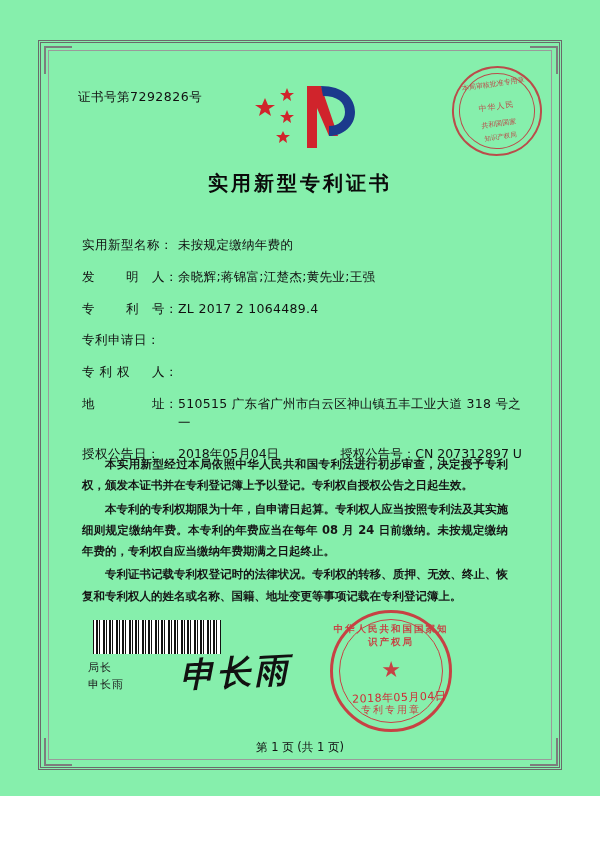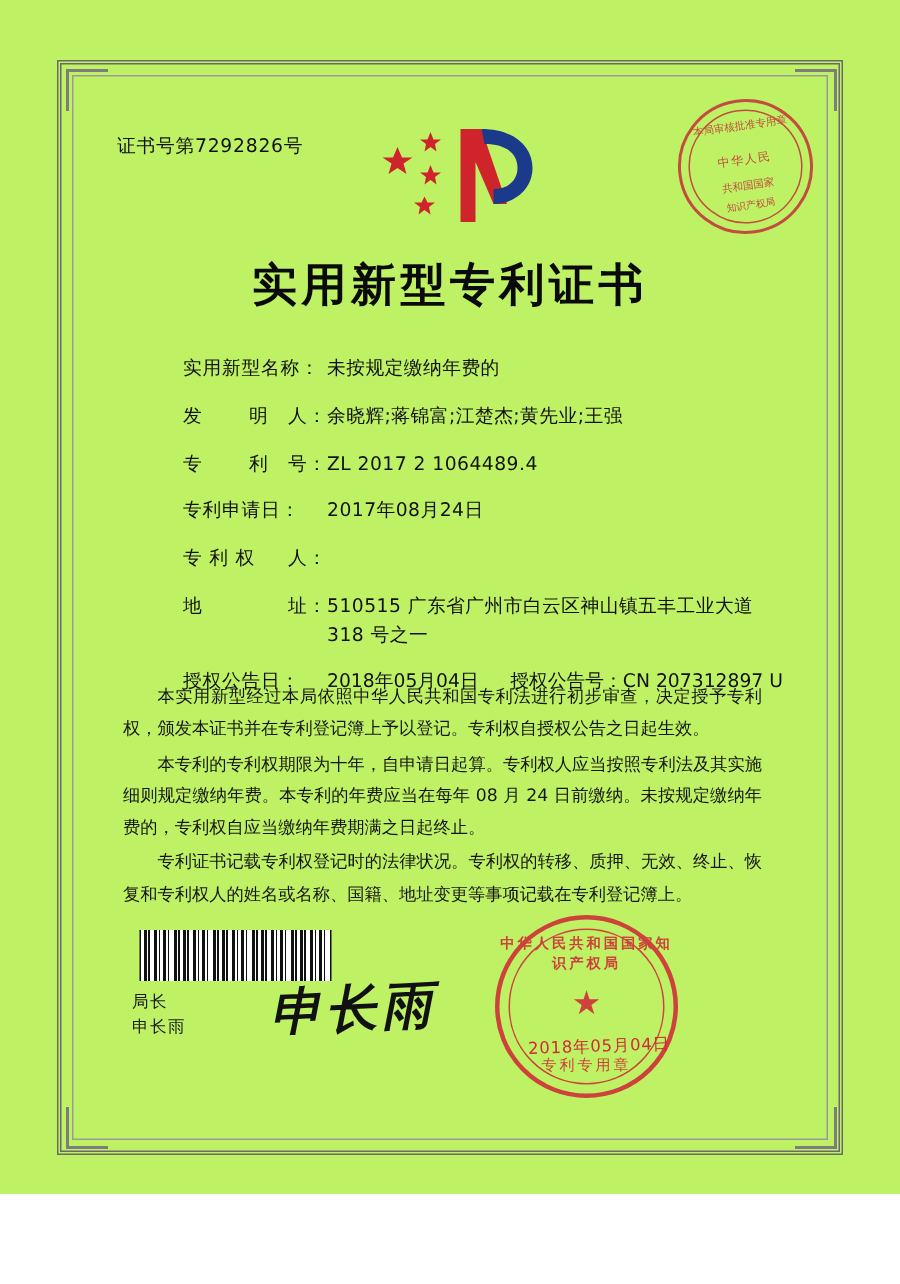--- a/index.html
+++ b/index.html
@@ -13,21 +13,21 @@
     font-family: "DejaVu Sans", "Liberation Sans", sans-serif;
     color: #1a1a1a;
     position: relative;
     overflow: hidden;
   }
   .page {
     position: absolute;
     left: 0; top: 0;
     width: 600px;
     height: 856px;
-    background: #bef264;
+    background: #86efac;
   }
   
   .border-outer {
     position: absolute;
     left: 38px; top: 40px;
     width: 524px; height: 730px;
     border: 3px double #6a6a6a;
     box-sizing: border-box;
   }
   .border-inner {
@@ -93,40 +93,39 @@
   .seal-top .t3 { top: 52px; }
   .seal-top .t4 { top: 66px; font-size: 6.5px; }
 
   
   .main-title {
     position: absolute;
     left: 0; top: 170px;
     width: 600px;
     text-align: center;
     font-family: "DejaVu Serif", "Liberation Serif", serif;
-    font-size: 30px;
+    font-size: 20px;
     font-weight: bold;
     letter-spacing: 3px;
     color: #0a0a0a;
   }
 
   
   .fields {
     position: absolute;
     left: 82px; top: 236px;
     width: 440px;
     font-size: 12.5px;
     color: #111;
   }
   .frow {
     display: flex;
     align-items: flex-start;
     margin-bottom: 13px;
     line-height: 1.5;
-    margin-left: 40px;
   }
   .flabel {
     width: 96px;
     flex: 0 0 96px;
     white-space: nowrap;
     letter-spacing: 0.5px;
   }
   .flabel.spread {
     display: flex;
     justify-content: space-between;
@@ -151,20 +150,21 @@
     left: 82px; top: 454px;
     width: 440px;
     font-size: 11.5px;
     line-height: 1.85;
     text-align: justify;
     color: #151515;
   }
   .body-text p {
     margin: 0 14px 2px 0;
     text-indent: 2em;
+    font-weight: bold;
   }
 
   
   .barcode {
     position: absolute;
     left: 93px; top: 620px;
     width: 128px; height: 34px;
     background:
       repeating-linear-gradient(to right,
         #111 0px, #111 1px, #fff 1px, #fff 3px,
@@ -316,21 +316,20 @@
     <div class="frow">
       <div class="flabel spread">
         <span class="sub-label">专</span>
         <span class="sub-label">利　号：</span>
       </div>
       <div class="fval">ZL 2017 2 1064489.4</div>
     </div>
 
     <div class="frow">
       <div class="flabel">专利申请日：</div>
-      <div class="fval">2017年08月24日</div>
     </div>
 
     <div class="frow">
       <div class="flabel spread">
         <span class="sub-label">专 利 权</span>
         <span class="sub-label">人：</span>
       </div>
     </div>
 
     <div class="frow">
@@ -369,19 +368,20 @@
   <div class="signature">申长雨</div>
 
   <div class="seal-bottom">
     <div class="ring"></div>
     <div class="arc-top">中华人民共和国国家知识产权局</div>
     <div class="star">★</div>
     <div class="arc-bottom">专利专用章</div>
   </div>
   <div class="seal-date">2018年05月04日</div>
 
+  <div class="page-no">第 1 页 (共 1 页)</div>
 
   <div class="scan-bar">
     
     
   </div>
 
 </div>
 
 </body></html>

